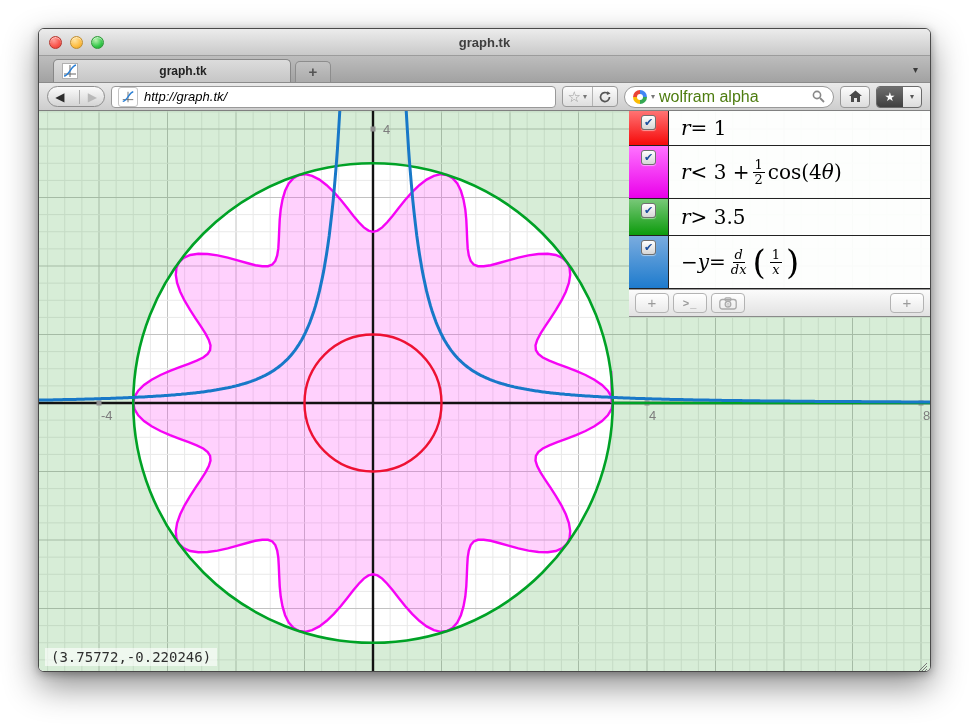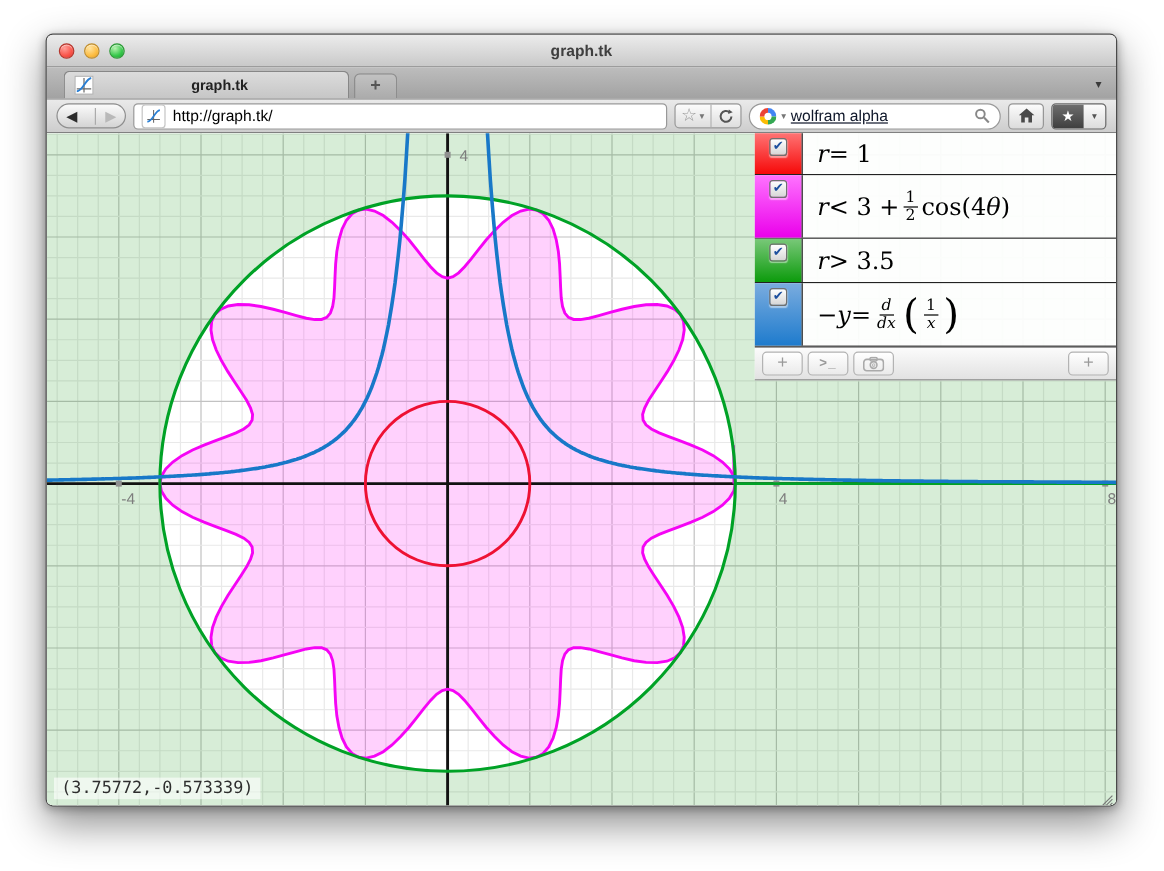--- a/index.html
+++ b/index.html
@@ -29,33 +29,33 @@
   .tablist{position:absolute;right:12px;top:8px;color:#3a3a3a;font-size:10px;}
   
   .navbar{height:28px;background:linear-gradient(#eaeaea,#cdcdcd);border-bottom:1px solid #808080;
     display:flex;align-items:center;gap:6px;padding:0 8px;box-sizing:border-box;}
   .navgrp{display:flex;align-items:center;height:21px;border:1px solid #8e8e8e;border-radius:11px;
     background:linear-gradient(#fbfbfb,#d4d4d4);box-sizing:border-box;}
   .bf{width:58px;justify-content:space-around;}
   .bf .bk{font-size:12px;color:#2c2c2c;}
   .bf .fw{font-size:12px;color:#b9b9b9;border-left:1px solid #ababab;padding-left:8px;}
   .urlfield{flex:1;height:22px;background:#fff;border:1px solid #999;border-radius:4px;display:flex;
-    align-items:center;gap:6px;padding:0 6px;box-sizing:border-box;}
+    align-items:center;gap:6px;padding:0 6px;box-sizing:border-box;font-style:italic;}
   .urlfield .favbox{width:18px;height:18px;border:1px solid #c4c4c4;border-radius:3px;display:flex;
     align-items:center;justify-content:center;background:#fff;}
   .urltext{font-size:13px;color:#000;}
   .seg{display:flex;align-items:center;height:21px;border:1px solid #9a9a9a;border-radius:4px;
     background:linear-gradient(#fcfcfc,#dedede);box-sizing:border-box;}
   .seg .cell{padding:0 5px;display:flex;align-items:center;gap:2px;height:100%;}
   .seg .cell + .cell{border-left:1px solid #b3b3b3;}
   .star{color:#9a9a9a;font-size:15px;line-height:15px;}
   .dd{color:#777;font-size:8px;}
   .search{width:210px;height:22px;background:#fff;border:1px solid #999;border-radius:11px;display:flex;
     align-items:center;gap:4px;padding:0 8px;box-sizing:border-box;}
-  .searchtext{flex:1;font-size:13px;color:#0f172a;text-decoration:underline;}
+  .searchtext{flex:1;font-size:16px;color:#4d7c0f;}
   .sqbtn{height:22px;border:1px solid #979797;border-radius:4px;background:linear-gradient(#fcfcfc,#dcdcdc);
     display:flex;align-items:center;justify-content:center;box-sizing:border-box;}
   .home{width:30px;}
   .bmbtn{width:46px;padding:0;overflow:hidden;border-color:#6a6a6a;}
   .bmbtn .bmleft{width:26px;height:100%;background:linear-gradient(#6e6e6e,#3f3f3f);display:flex;
     align-items:center;justify-content:center;color:#fff;font-size:12px;}
   .bmbtn .bmright{flex:1;display:flex;align-items:center;justify-content:center;color:#555;font-size:8px;}
   
   .content{position:relative;width:891px;height:563px;background:#fff;}
   #graph-svg{position:absolute;left:0;top:0;}
@@ -346,21 +346,21 @@
             <rect x="0.8" y="2.5" width="16.4" height="9.5" rx="2.5" fill="none" stroke="#aaa" stroke-width="1.3"></rect>
             <rect x="6" y="0.8" width="6" height="3" rx="1.2" fill="none" stroke="#aaa" stroke-width="1.2"></rect>
             <circle cx="9" cy="7.2" r="2.8" fill="none" stroke="#aaa" stroke-width="1.3"></circle>
             <circle cx="9" cy="7.2" r="1.1" fill="none" stroke="#bbb" stroke-width="0.9"></circle>
           </svg>
         </div>
         <div class="tbtn last">+</div>
       </div>
     </div>
 
-    <div class="coords">(3.75772,-0.573339)</div>
+    <div class="coords">(3.75772,-0.220246)</div>
 
     <svg class="grip" width="12" height="12" viewBox="0 0 12 12">
       <line x1="3" y1="11" x2="11" y2="3" stroke="#777" stroke-width="1"></line>
       <line x1="6" y1="11" x2="11" y2="6" stroke="#777" stroke-width="1"></line>
       <line x1="9" y1="11" x2="11" y2="9" stroke="#777" stroke-width="1"></line>
     </svg>
   </div>
 </div>
 
 </body></html>

